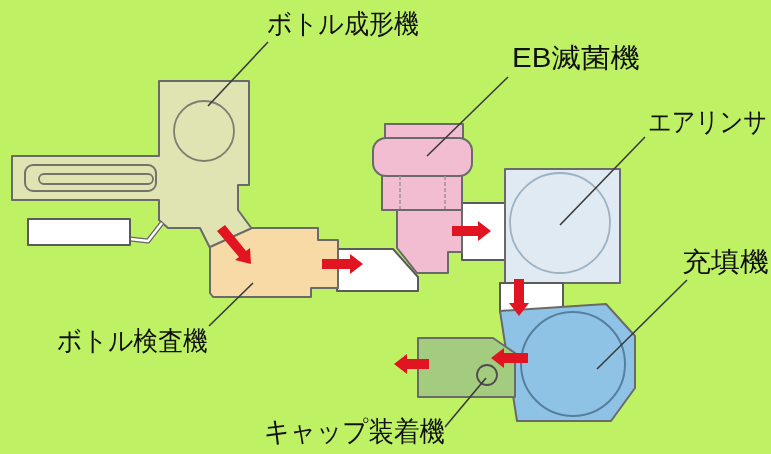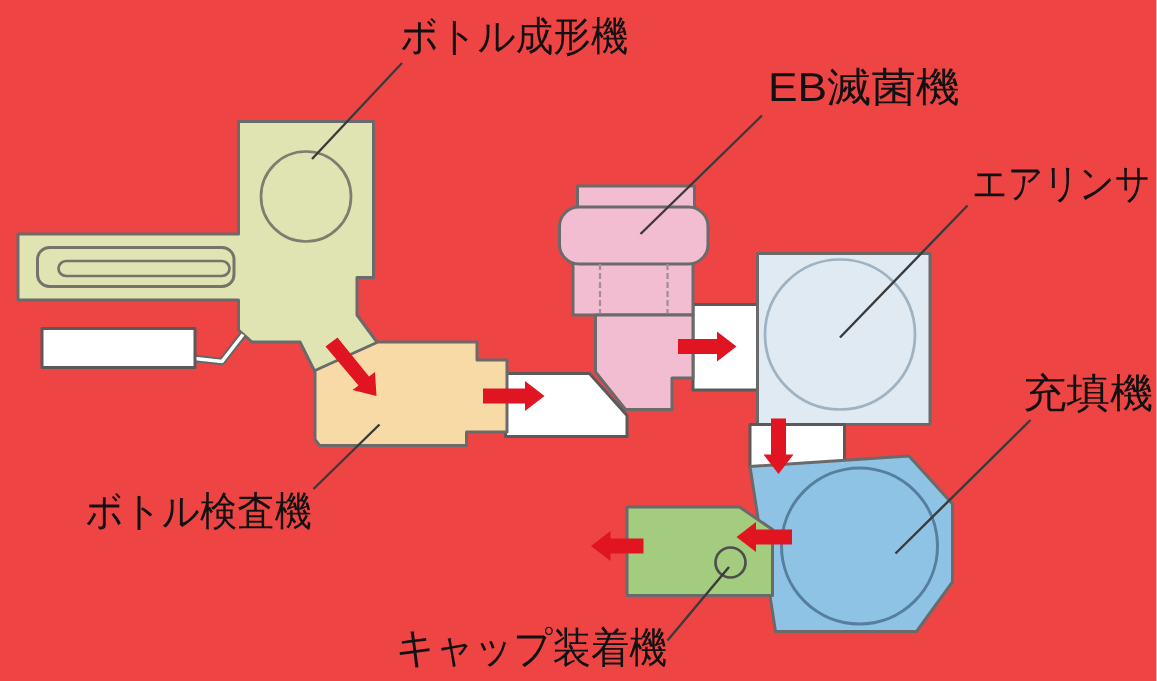--- a/index.html
+++ b/index.html
@@ -1,16 +1,16 @@
 <!DOCTYPE html>
 <html><head>
 <meta charset="utf-8">
 <style>
   html,body{margin:0;padding:0;background:#ffffff;}
-  .canvas{width:771px;height:454px;position:relative;background:#ef4444;overflow:hidden;}
+  .canvas{width:771px;height:454px;position:relative;background:#bef264;overflow:hidden;}
   svg{display:block;}
   .machine{stroke:#6a6a6a;stroke-width:2;stroke-linejoin:round;}
   .whitebox{fill:#ffffff;stroke:#5a5a5a;stroke-width:2;stroke-linejoin:round;}
   .leader{stroke:#3a3a3a;stroke-width:1.6;fill:none;}
   .lbl{font-family:"Liberation Sans",sans-serif;font-size:27px;font-weight:500;fill:#111111;}
   .lbl-big{font-size:28px;}
   .detail{fill:none;}
 </style>
 </head>
 <body>

